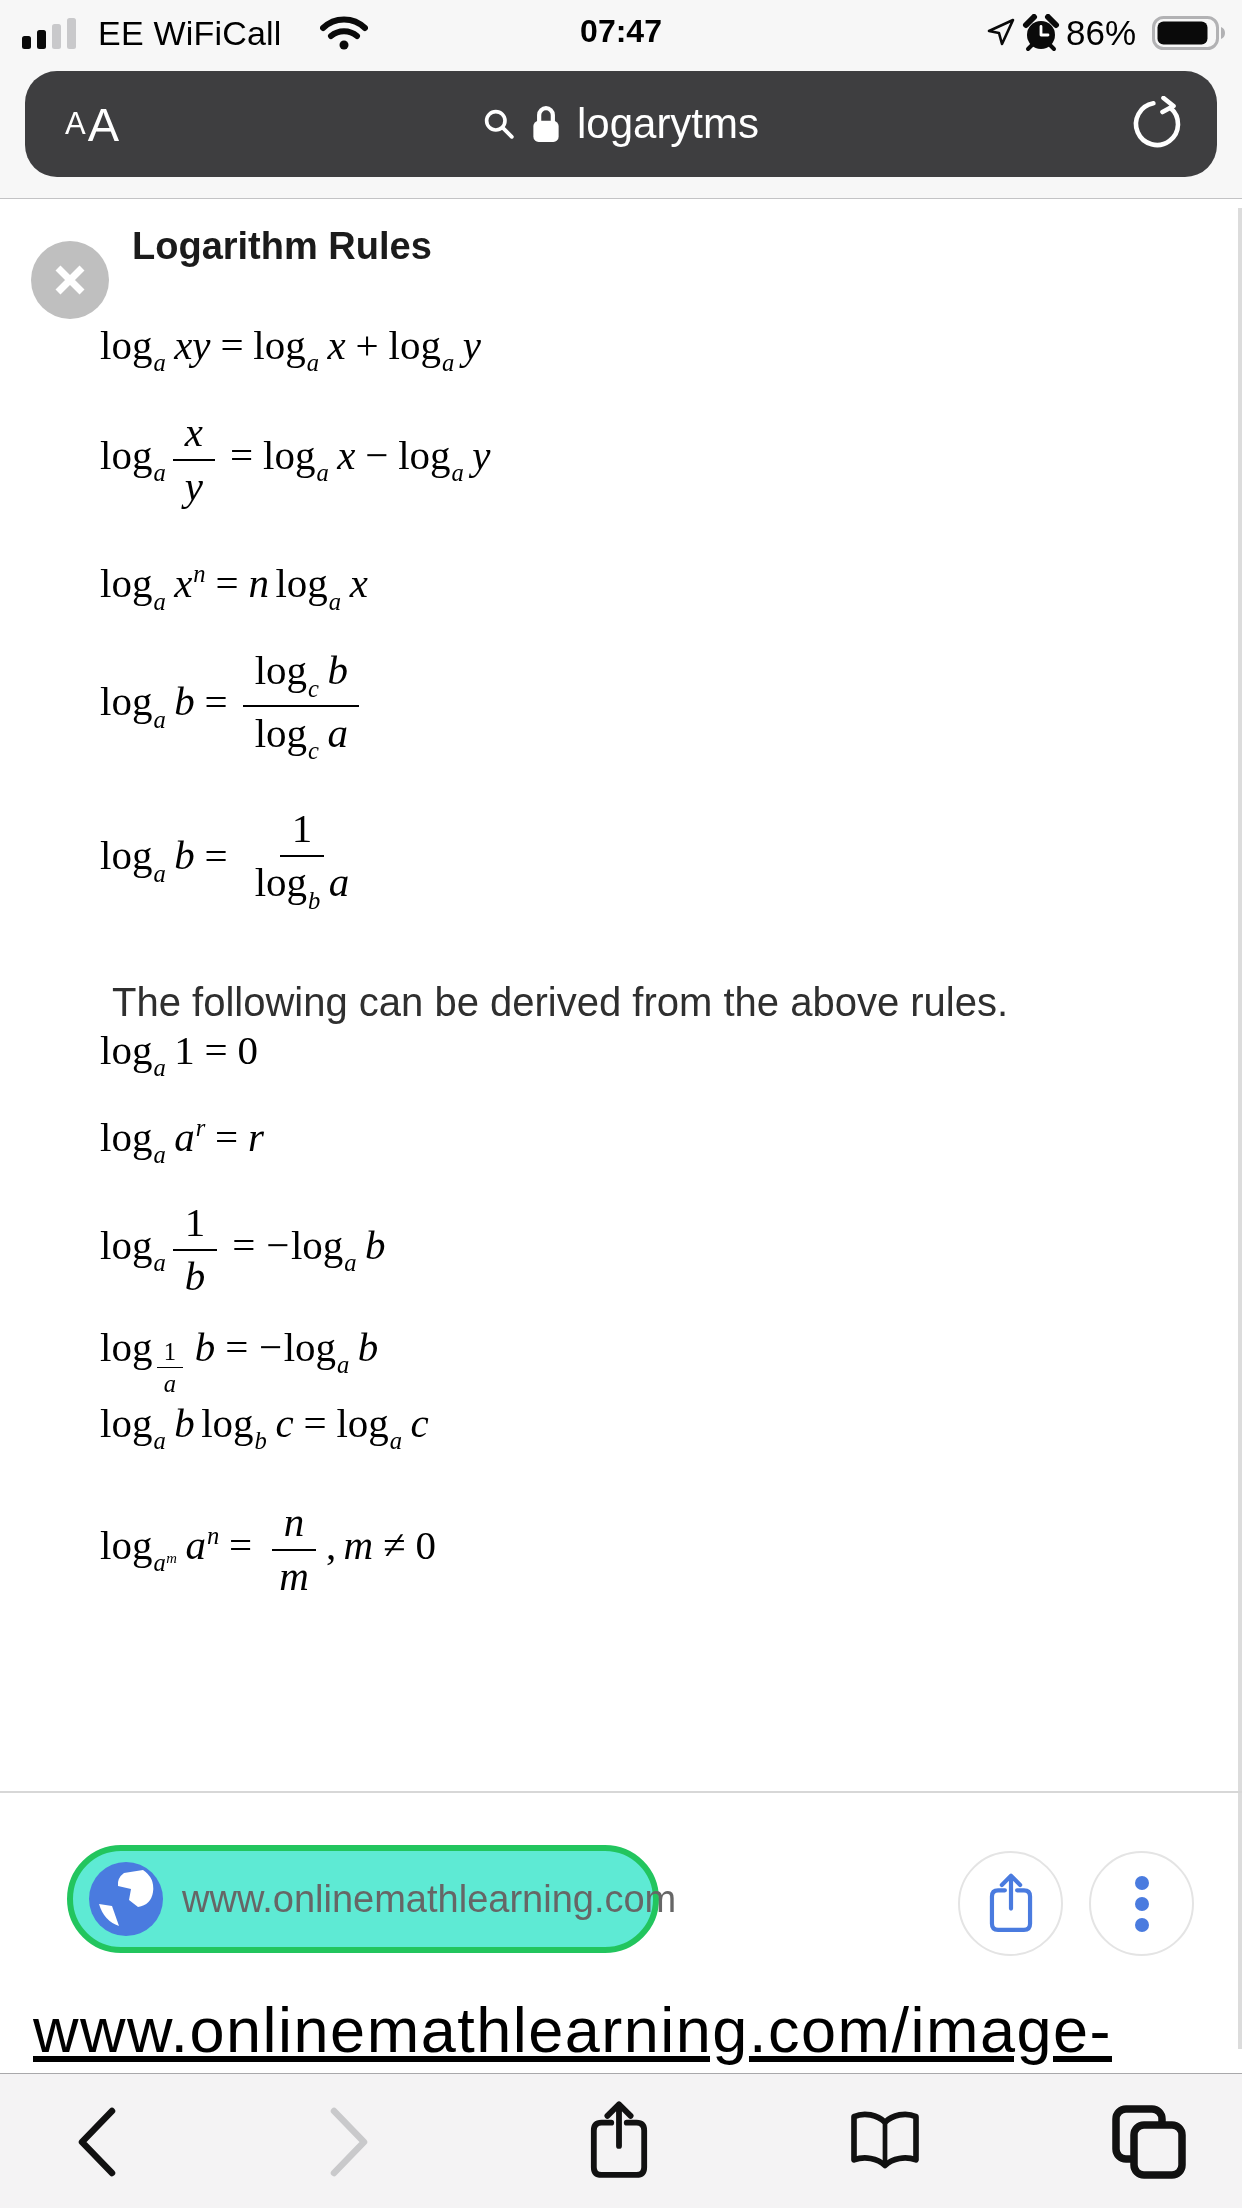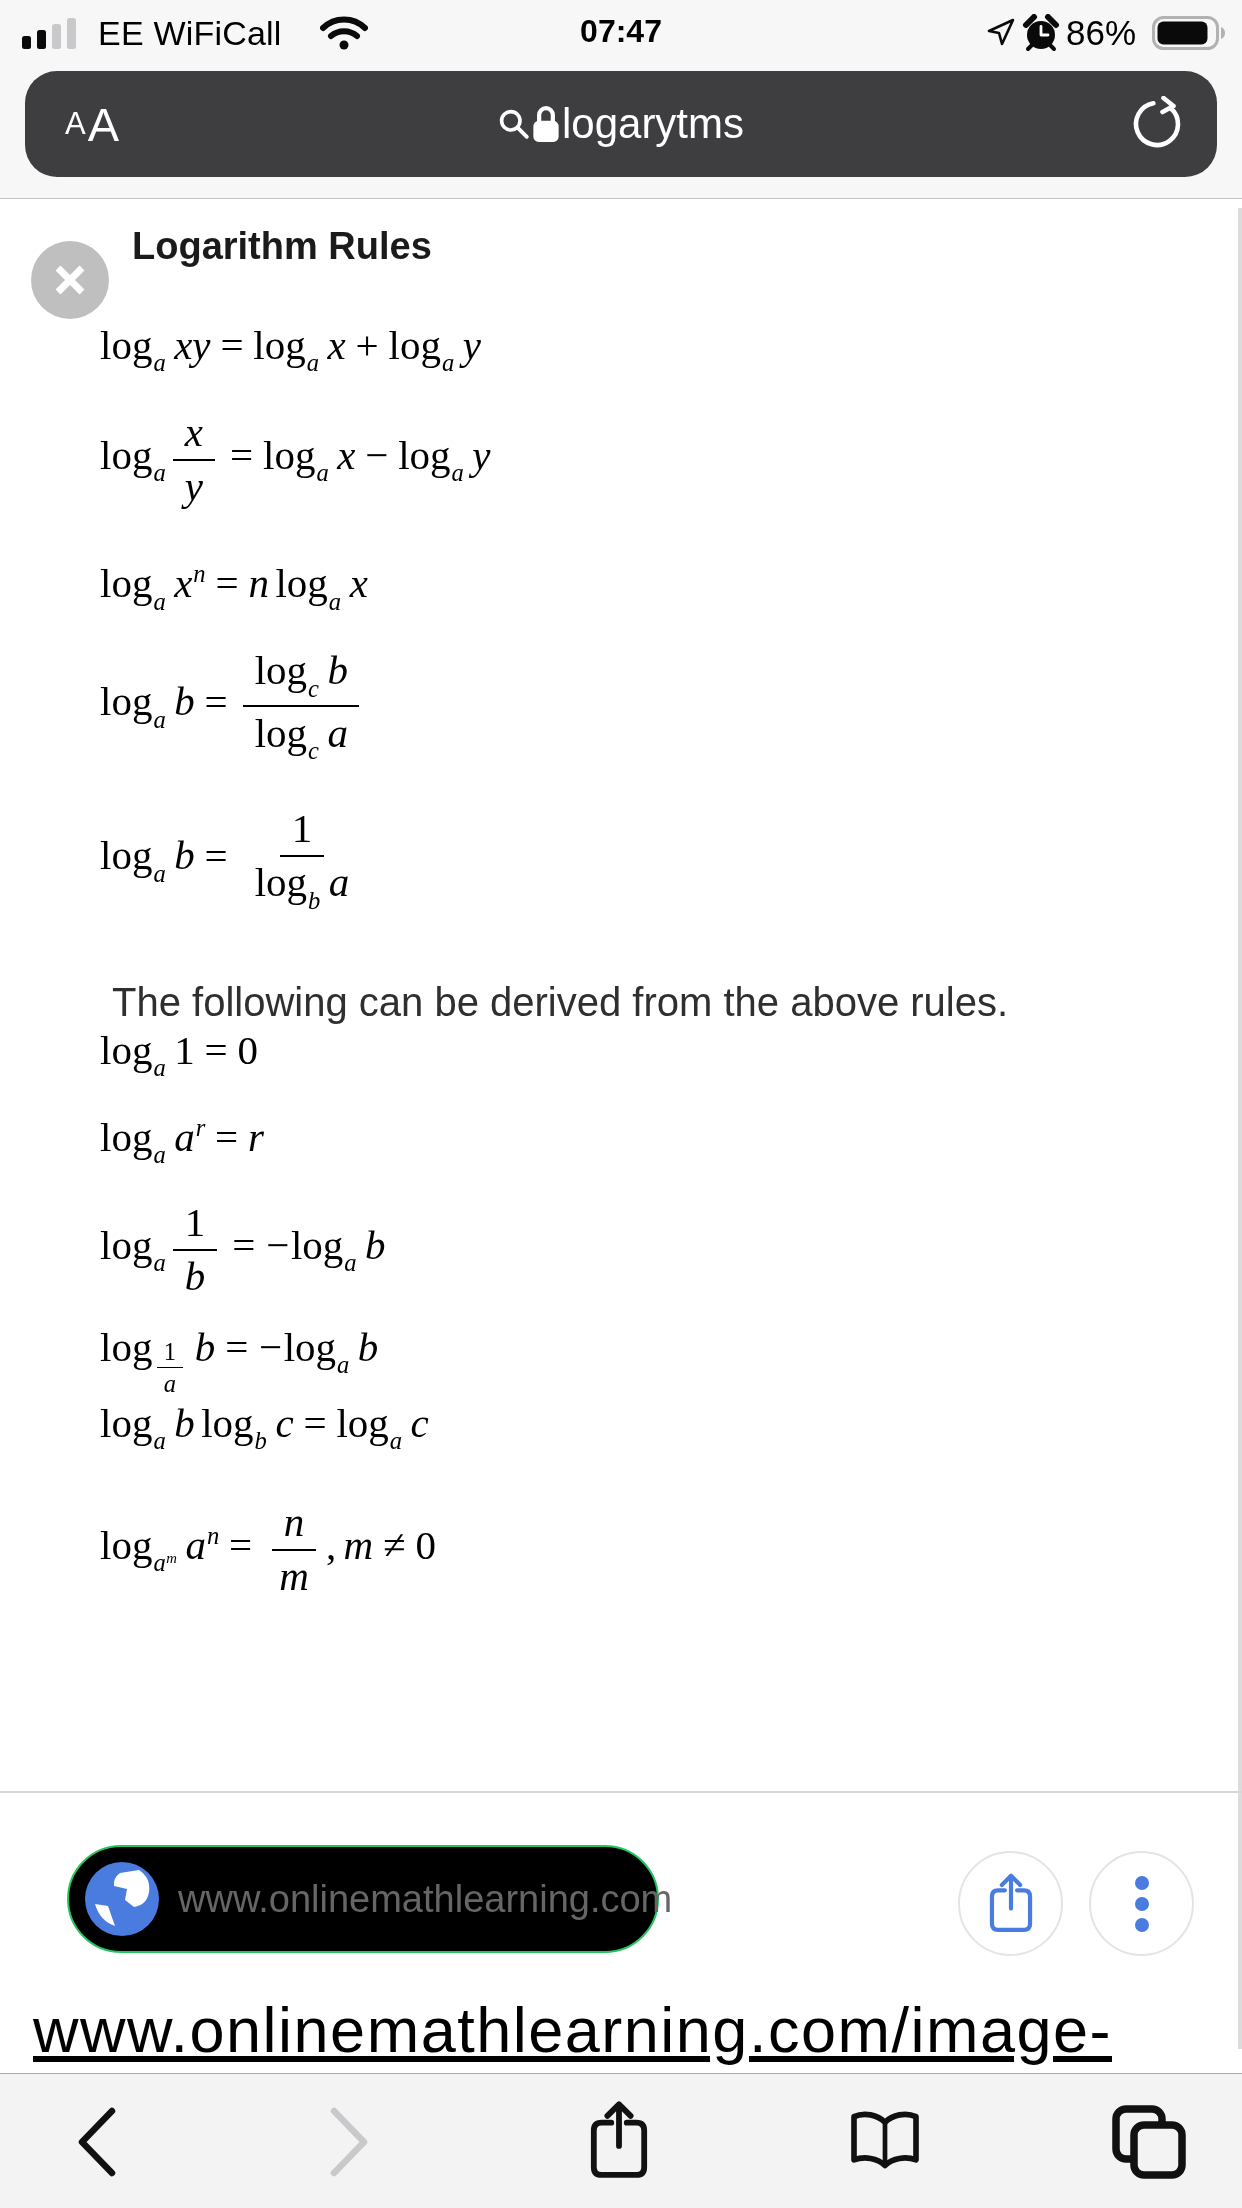--- a/index.html
+++ b/index.html
@@ -13,21 +13,21 @@
   .sb-item{position:absolute;color:#000;}
   .carrier{left:98px;top:14px;font-size:34px;letter-spacing:.2px;}
   .clock{left:0;right:0;top:13px;text-align:center;font-size:32px;font-weight:600;}
   .battery-pct{left:1066px;top:13px;font-size:35px;}
   .svgpos{position:absolute;}
   
   .url-pill{position:absolute;left:25px;top:71px;width:1192px;height:106px;background:#3e3e40;border-radius:32px;}
   .reader-btn{position:absolute;left:40px;top:0;height:106px;display:flex;align-items:center;color:#fff;cursor:default;}
   .reader-btn .a-sm{font-size:31px;}
   .reader-btn .a-lg{font-size:47px;margin-left:2px;}
-  .addr-center{position:absolute;left:0;right:0;top:0;height:106px;display:flex;align-items:center;justify-content:center;color:#fff;}
+  .addr-center{position:absolute;left:0;right:0;top:0;height:106px;display:flex;align-items:center;justify-content:center;gap:15px;color:#fff;}
   .addr-text{font-size:42px;color:#fff;}
   .reload-btn{position:absolute;right:32px;top:25px;width:56px;height:56px;}
   
   .content{position:absolute;left:0;top:208px;width:1242px;height:1841px;background:#fff;overflow:hidden;}
   .edge-strip{position:absolute;right:0;top:0;bottom:0;width:4px;background:#dcdcdc;}
   .close-btn{position:absolute;left:31px;top:33px;width:78px;height:78px;border-radius:50%;background:#bfbfbf;display:flex;align-items:center;justify-content:center;}
   .img-title{margin:17px 0 0 132px;font-size:38px;font-weight:700;color:#1b1b1b;}
   .note{margin:65px 0 0 112px;font-size:40px;color:#2f2f2f;}
   
   .formula{font-family:"Liberation Serif","DejaVu Serif",serif;font-size:41px;color:#000;margin-left:100px;line-height:1.25;}
@@ -39,21 +39,21 @@
   .mc{margin-right:.18em;}
   .msp{display:inline-block;width:.16em;}
   .msub{font-size:60%;vertical-align:-.5em;margin:0 .08em 0 .04em;}
   .msup{font-size:60%;vertical-align:.6em;margin-left:.04em;}
   .mfrac{display:inline-flex;flex-direction:column;align-items:center;vertical-align:middle;text-align:center;margin:0 .14em;line-height:1.15;}
   .mfrac .fn{padding:0 .28em .06em;border-bottom:2px solid #000;}
   .mfrac .fd{padding:.06em .28em 0;}
   .msub .mfrac .fn{border-bottom-width:1.5px;}
   
   .divider{position:absolute;left:0;top:1791px;width:1242px;height:2px;background:#d7d7d7;}
-  .site-pill{position:absolute;left:67px;top:1845px;width:592px;height:108px;border:2px solid #22c55e;border-radius:56px;background:#000000;box-sizing:border-box;display:flex;align-items:center;}
+  .site-pill{position:absolute;left:67px;top:1845px;width:592px;height:108px;border:6px solid #22c55e;border-radius:56px;background:#5eead4;box-sizing:border-box;display:flex;align-items:center;}
   .globe{margin-left:15px;flex:0 0 auto;}
   .site-label{margin-left:18px;font-size:38px;color:#666;white-space:nowrap;}
   .rnd-btn{position:absolute;top:1851px;width:105px;height:105px;border:2px solid #e4e4e4;border-radius:50%;background:#fff;box-sizing:border-box;display:flex;align-items:center;justify-content:center;}
   .share-circle{left:958px;}
   .more-circle{left:1089px;}
   .bigurl{position:absolute;left:33px;top:1994px;font-size:63px;letter-spacing:1.5px;color:#000;white-space:nowrap;text-decoration:underline;}
   
   .toolbar{position:absolute;left:0;top:2073px;width:1242px;height:135px;background:#f4f3f4;border-top:1px solid #a9a9ab;box-sizing:border-box;}
   .tb-btn{position:absolute;top:0;height:135px;display:flex;align-items:center;justify-content:center;}
 </style>

